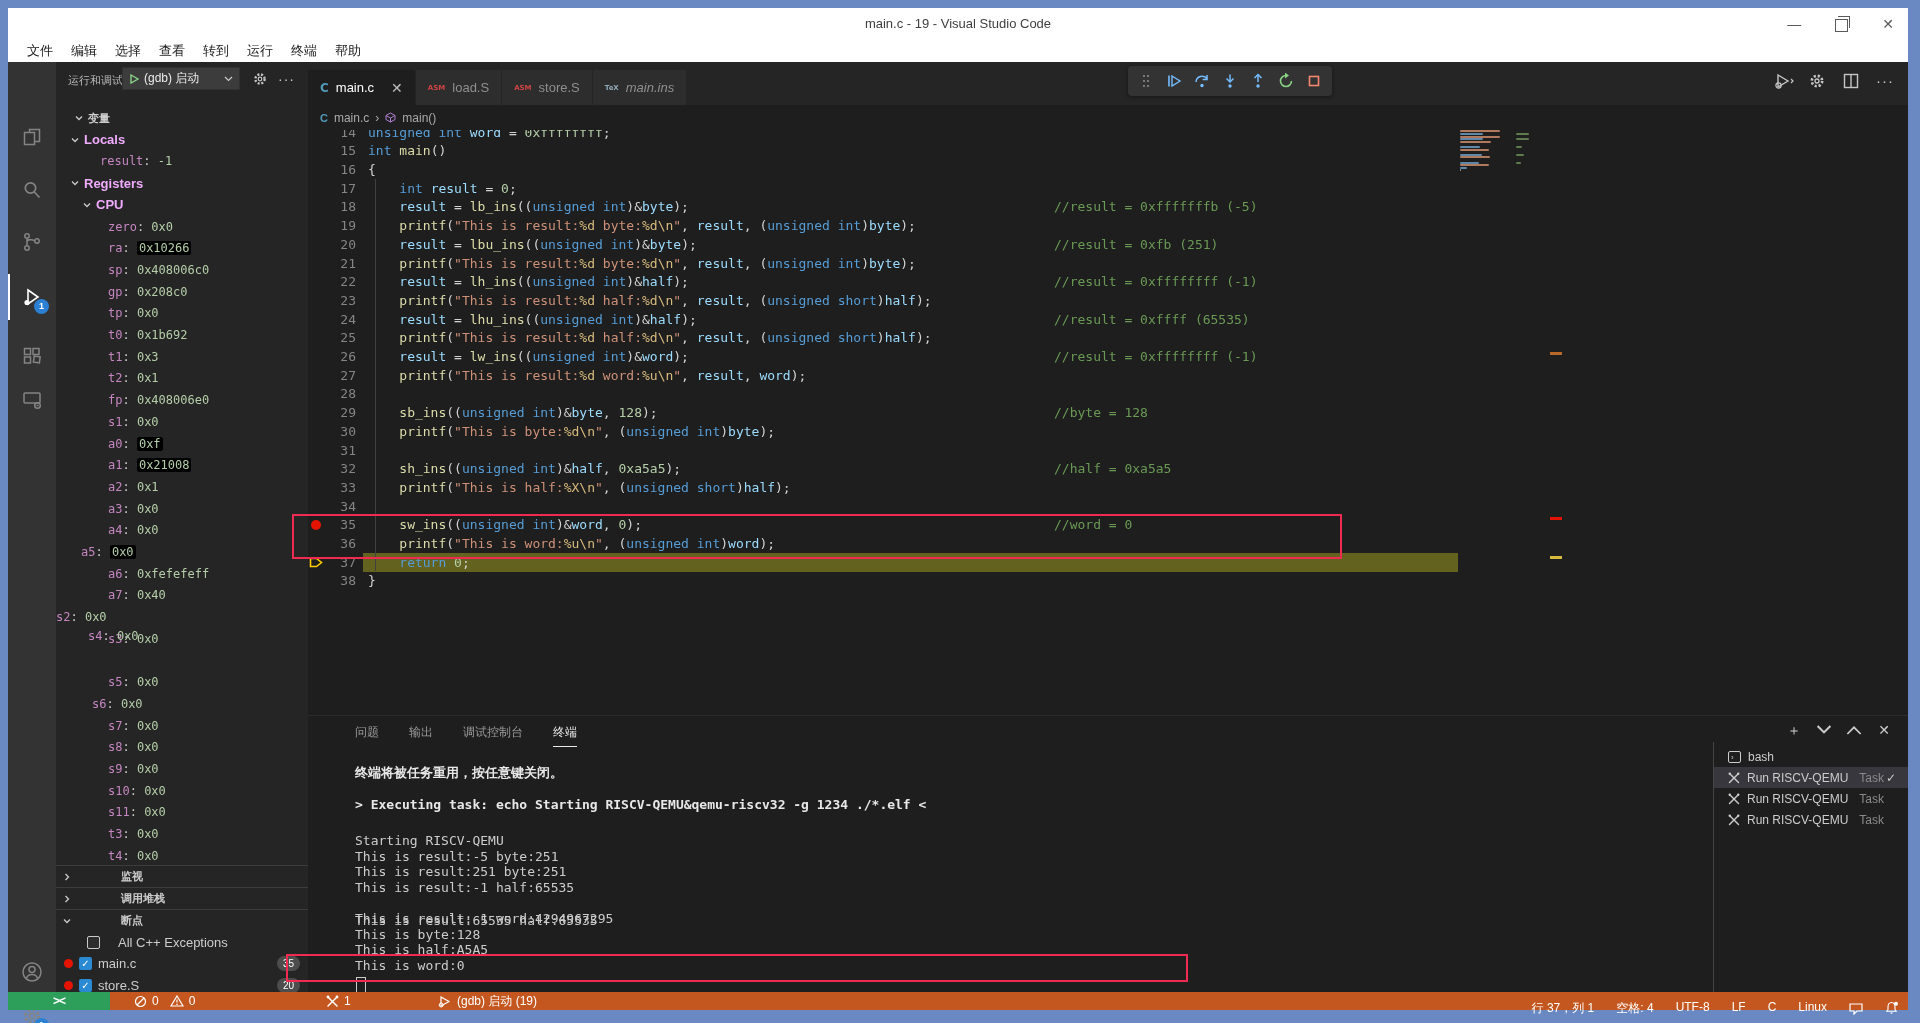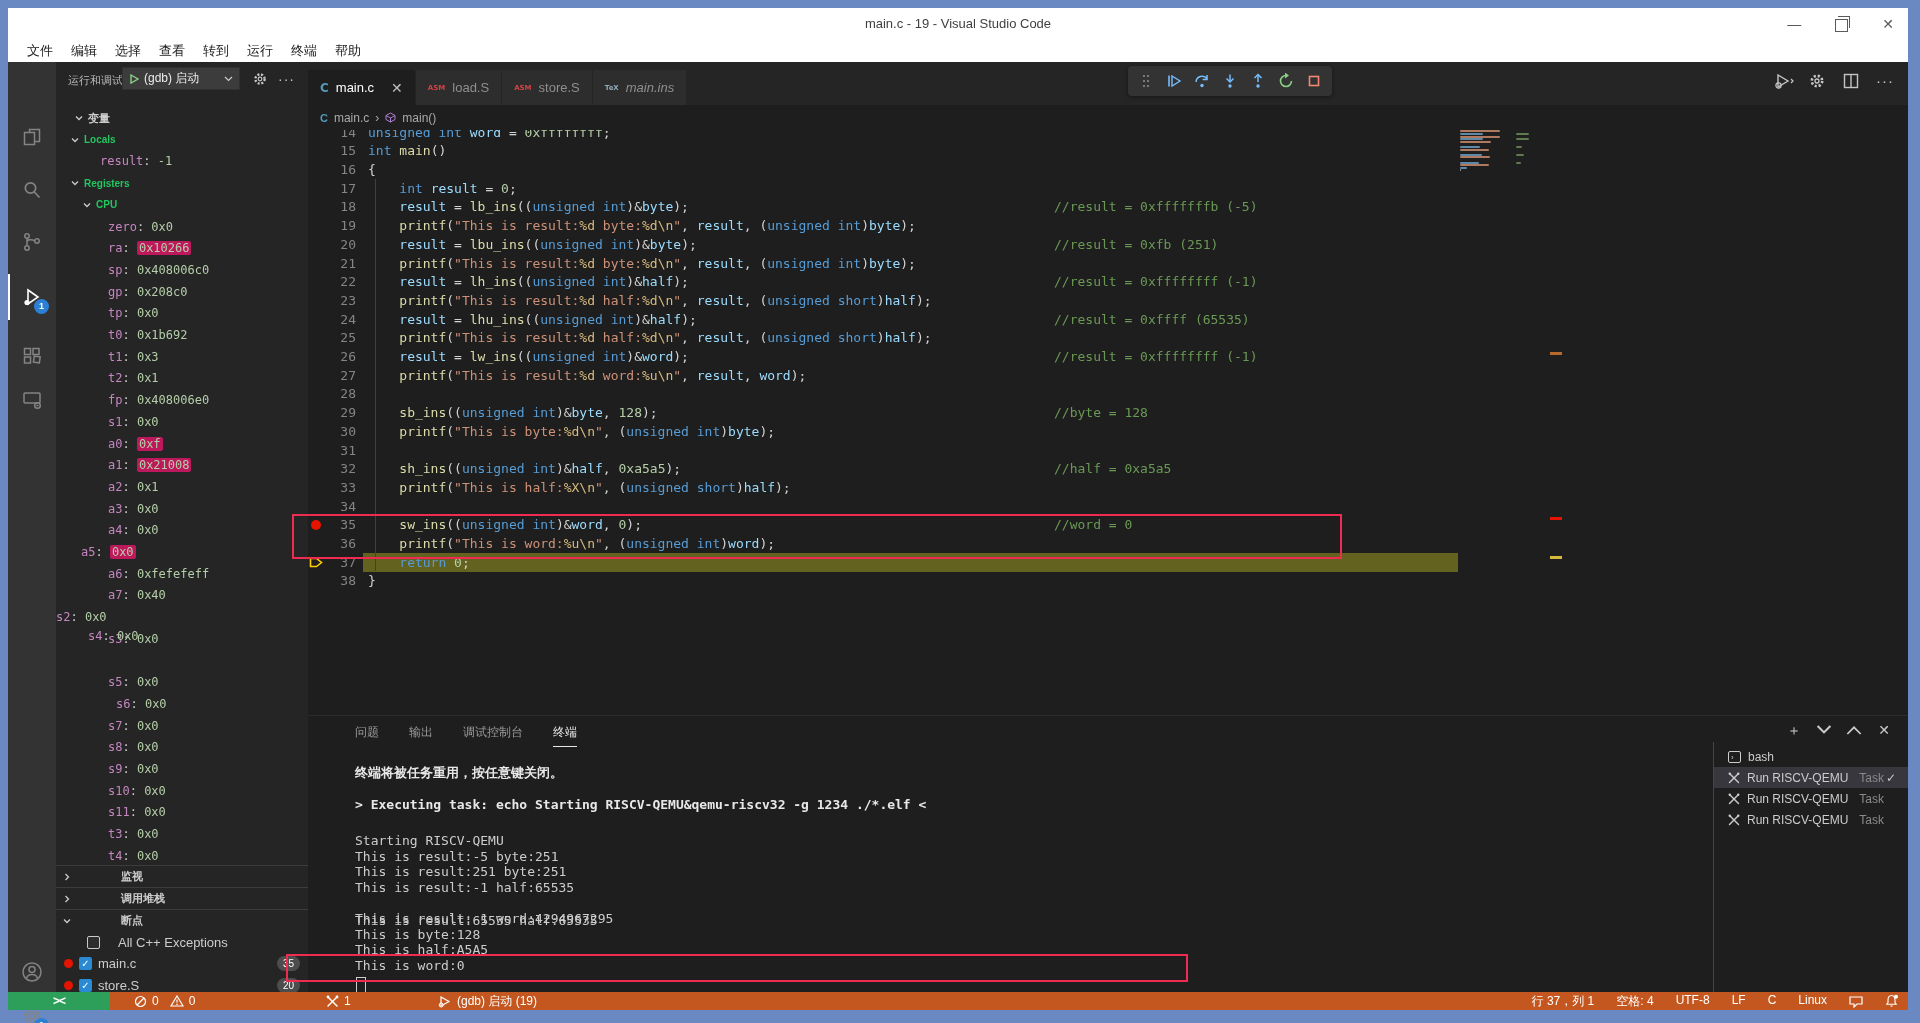--- a/index.html
+++ b/index.html
@@ -27,26 +27,26 @@
   .sb-header{position:absolute;left:0;top:0;right:0;height:34px;}
   .sb-title{position:absolute;left:12px;top:11px;font-size:11px;color:#bbbbbb;}
   .launch-box{position:absolute;left:66px;top:5px;width:118px;height:23px;background:#3c3c3c;border:1px solid #303031;
               display:flex;align-items:center;gap:5px;padding:0 6px;box-sizing:border-box;cursor:pointer;}
   .launch-box .lb-label{font-size:12px;color:#ececec;white-space:nowrap;overflow:hidden;flex:1;}
   .sb-hicon{position:absolute;top:9px;width:16px;height:16px;color:#c5c5c5;}
   .tree{position:absolute;left:0;top:45px;right:0;height:758px;overflow:hidden;}
   .srow{position:absolute;left:0;right:0;height:22px;display:flex;align-items:center;cursor:pointer;}
   .srow .chev{width:10px;height:10px;margin-right:4px;flex:none;}
   .sec-label{font-size:11px;font-weight:bold;color:#cccccc;}
-  .grp-label{font-size:10px;font-weight:bold;color:#22c55e;}
+  .grp-label{font-size:13px;font-weight:bold;color:#f0abfc;}
   .kv{font-family:"DejaVu Sans Mono",monospace;font-size:12px;white-space:pre;}
   .reg-name{color:#c586c0;}
   .reg-colon{color:#cccccc;}
   .reg-val{color:#b5cea8;}
-  .reg-val.hl{background:#be185d;border-radius:2px;padding:0 2px;}
+  .reg-val.hl{background:#000000;border-radius:2px;padding:0 2px;}
   .sb-bottom .srow{border-top:1px solid #3c3c3c;gap:45px;}
   .bp-dot{width:9px;height:9px;border-radius:50%;background:#e51400;flex:none;}
   .cbx{width:13px;height:13px;border-radius:2px;flex:none;box-sizing:border-box;}
   .cbx.on{background:#2a8ad4;color:#fff;font-size:10px;line-height:13px;text-align:center;}
   .cbx.off{border:1px solid #c9c9c9;background:#2d2d2d;}
   .bp-badge{position:absolute;right:8px;min-width:17px;height:15px;border-radius:8px;background:#4d4d4d;
             color:#fff;font-size:10px;line-height:15px;text-align:center;padding:0 3px;}
   
   .main{position:absolute;left:300px;top:0;width:1600px;height:930px;background:#1e1e1e;}
   .tabbar{position:absolute;left:0;top:0;right:0;height:43px;background:#252526;}
@@ -92,21 +92,21 @@
   .trow.sel{background:#37373d;}
   .trow .meta{color:#8a8a8a;margin-left:4px;}
   .trow .chk{position:absolute;right:12px;color:#cccccc;}
   .bash-ic{width:13px;height:12px;border:1px solid #cccccc;border-radius:2px;font-size:8px;line-height:11px;
            text-align:left;padding-left:2px;color:#cccccc;box-sizing:border-box;flex:none;}
   
   .statusbar{position:absolute;left:0;top:984px;right:0;height:18px;background:#c4571f;color:#fff;font-size:12px;}
   .sb-remote{position:absolute;left:0;top:0;width:102px;height:18px;background:#2e9e5b;display:flex;
              align-items:center;justify-content:center;font-weight:bold;letter-spacing:-1px;cursor:pointer;}
   .sb-group{position:absolute;top:0;height:18px;display:flex;align-items:center;gap:5px;cursor:pointer;}
-  .sb-right{position:absolute;right:10px;top:0;height:18px;display:flex;align-items:center;gap:22px;}
+  .sb-right{position:absolute;right:10px;top:0;height:32px;display:flex;align-items:center;gap:22px;}
   .sb-right span{cursor:pointer;}
   
   .anno{position:absolute;border:2px solid #ef2b52;z-index:60;pointer-events:none;}
   svg{display:block;}
 </style>
 </head>
 <body>
 
 <div class="window">
 
@@ -321,21 +321,21 @@
           </div>
           <div class="srow" style="top: 520.8px; padding-left: 52px;">
             <span class="kv"><span class="reg-name">s3</span><span class="reg-colon">: </span><span class="reg-val">0x0</span></span>
           </div>
           <div class="srow" style="top: 518px; padding-left: 32px;">
             <span class="kv"><span class="reg-name">s4</span><span class="reg-colon">: </span><span class="reg-val">0x0</span></span>
           </div>
           <div class="srow" style="top: 564.2px; padding-left: 52px;">
             <span class="kv"><span class="reg-name">s5</span><span class="reg-colon">: </span><span class="reg-val">0x0</span></span>
           </div>
-          <div class="srow" style="top: 585.9px; padding-left: 60px; text-align: center;">
+          <div class="srow" style="top: 585.9px; padding-left: 36px; text-align: center;">
             <span class="kv"><span class="reg-name">s6</span><span class="reg-colon">: </span><span class="reg-val">0x0</span></span>
           </div>
           <div class="srow" style="top: 607.6px; padding-left: 52px;">
             <span class="kv"><span class="reg-name">s7</span><span class="reg-colon">: </span><span class="reg-val">0x0</span></span>
           </div>
           <div class="srow" style="top: 629.3px; padding-left: 52px;">
             <span class="kv"><span class="reg-name">s8</span><span class="reg-colon">: </span><span class="reg-val">0x0</span></span>
           </div>
           <div class="srow" style="top: 651px; padding-left: 52px;">
             <span class="kv"><span class="reg-name">s9</span><span class="reg-colon">: </span><span class="reg-val">0x0</span></span>

